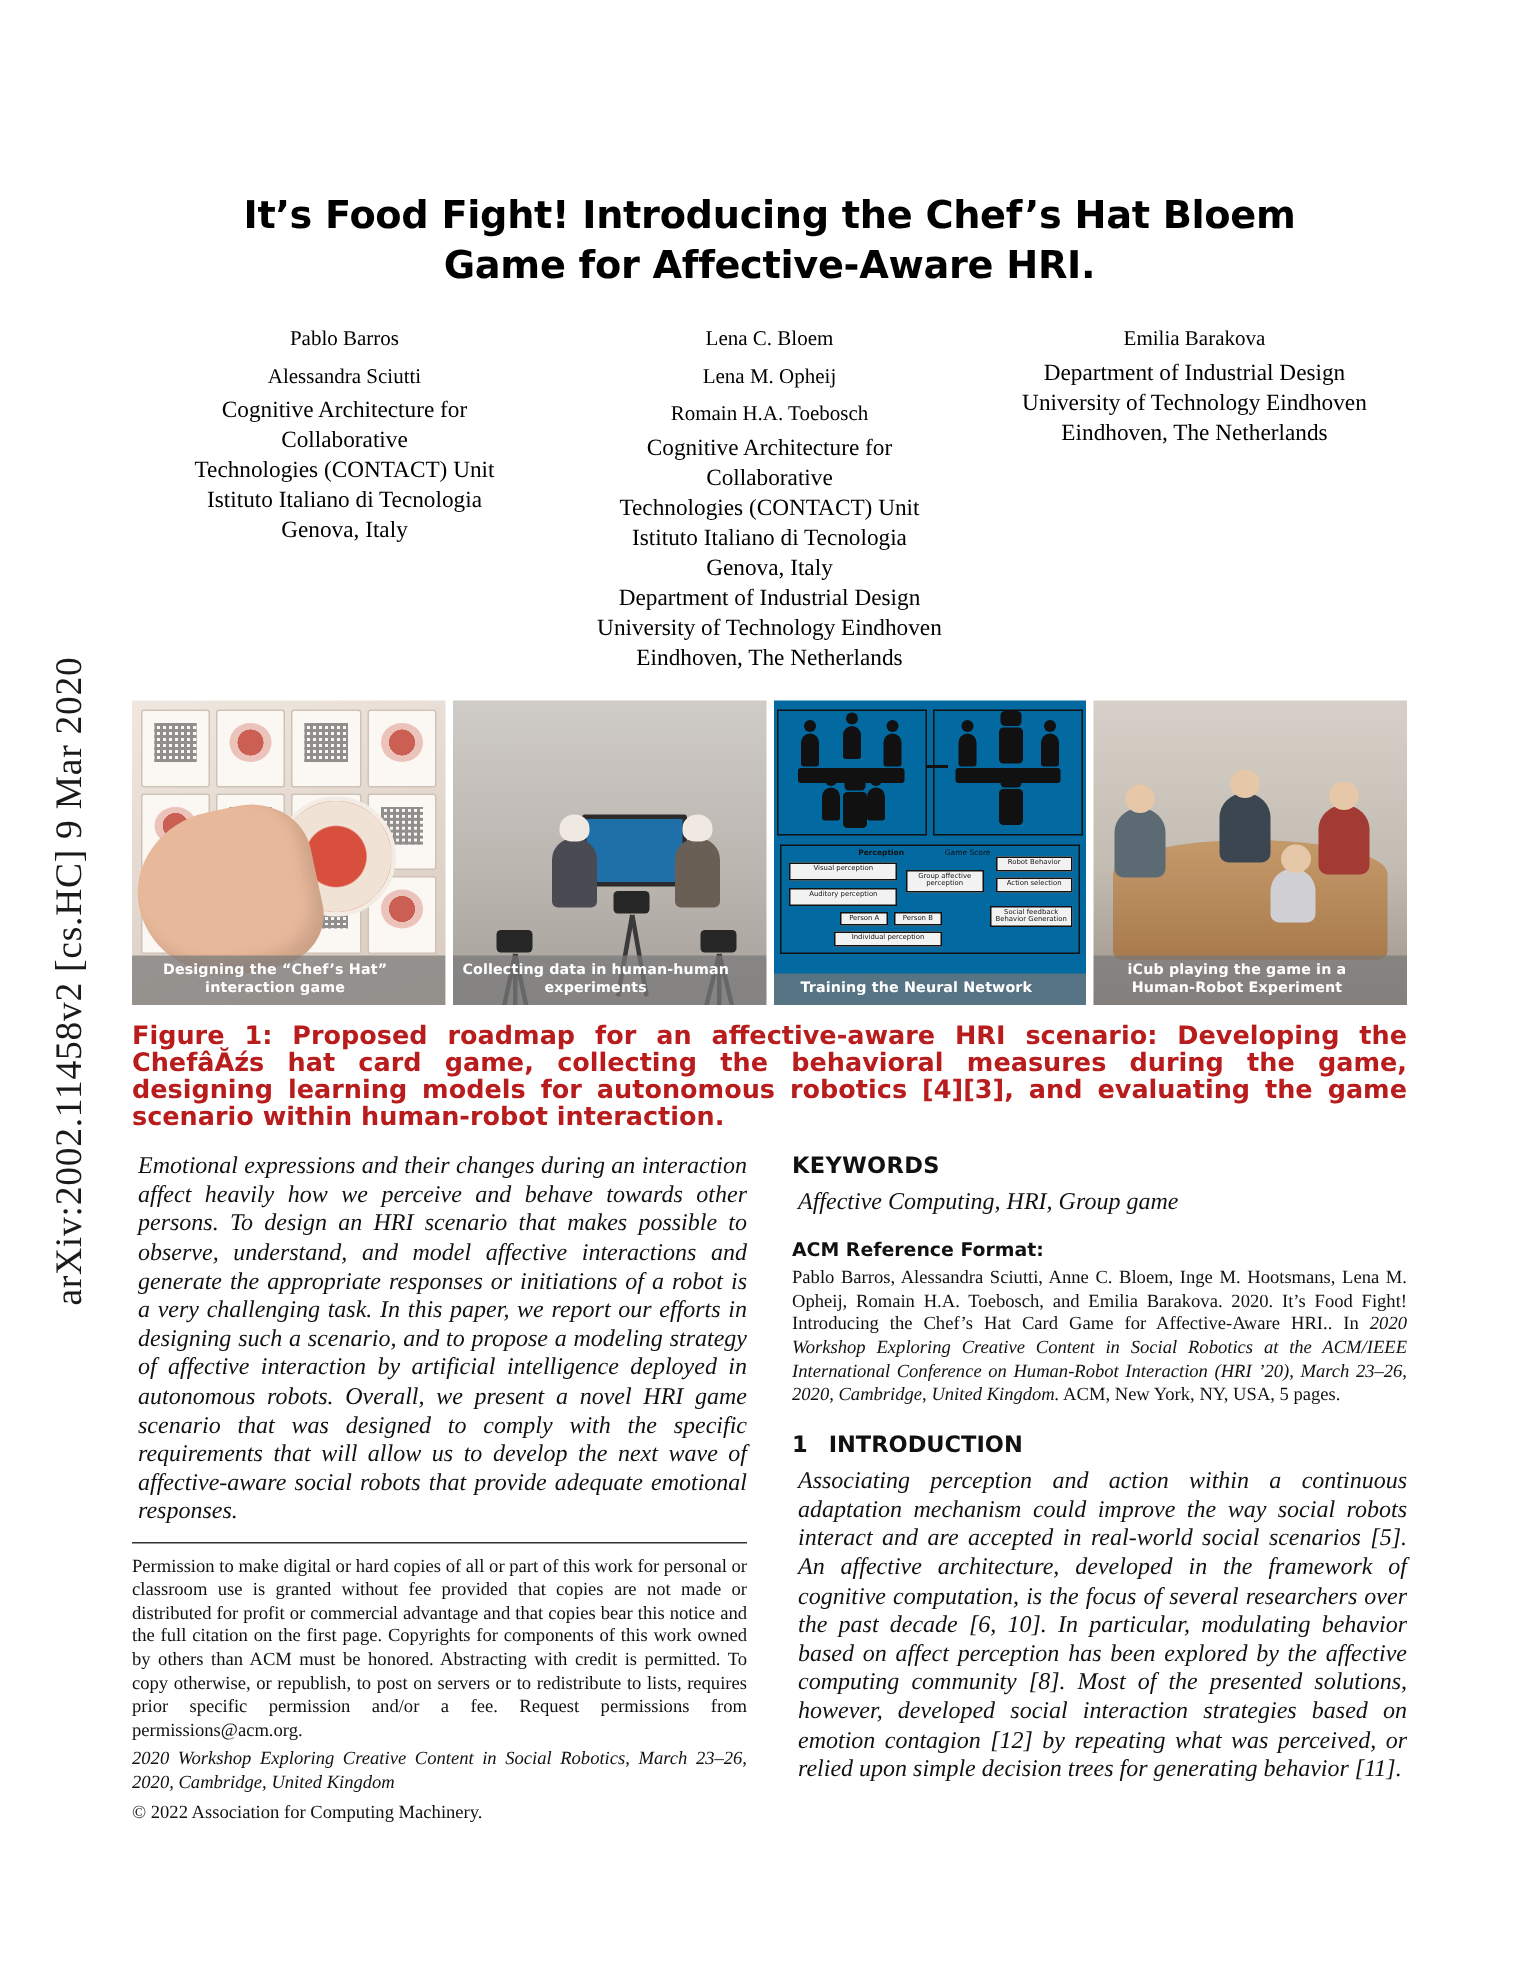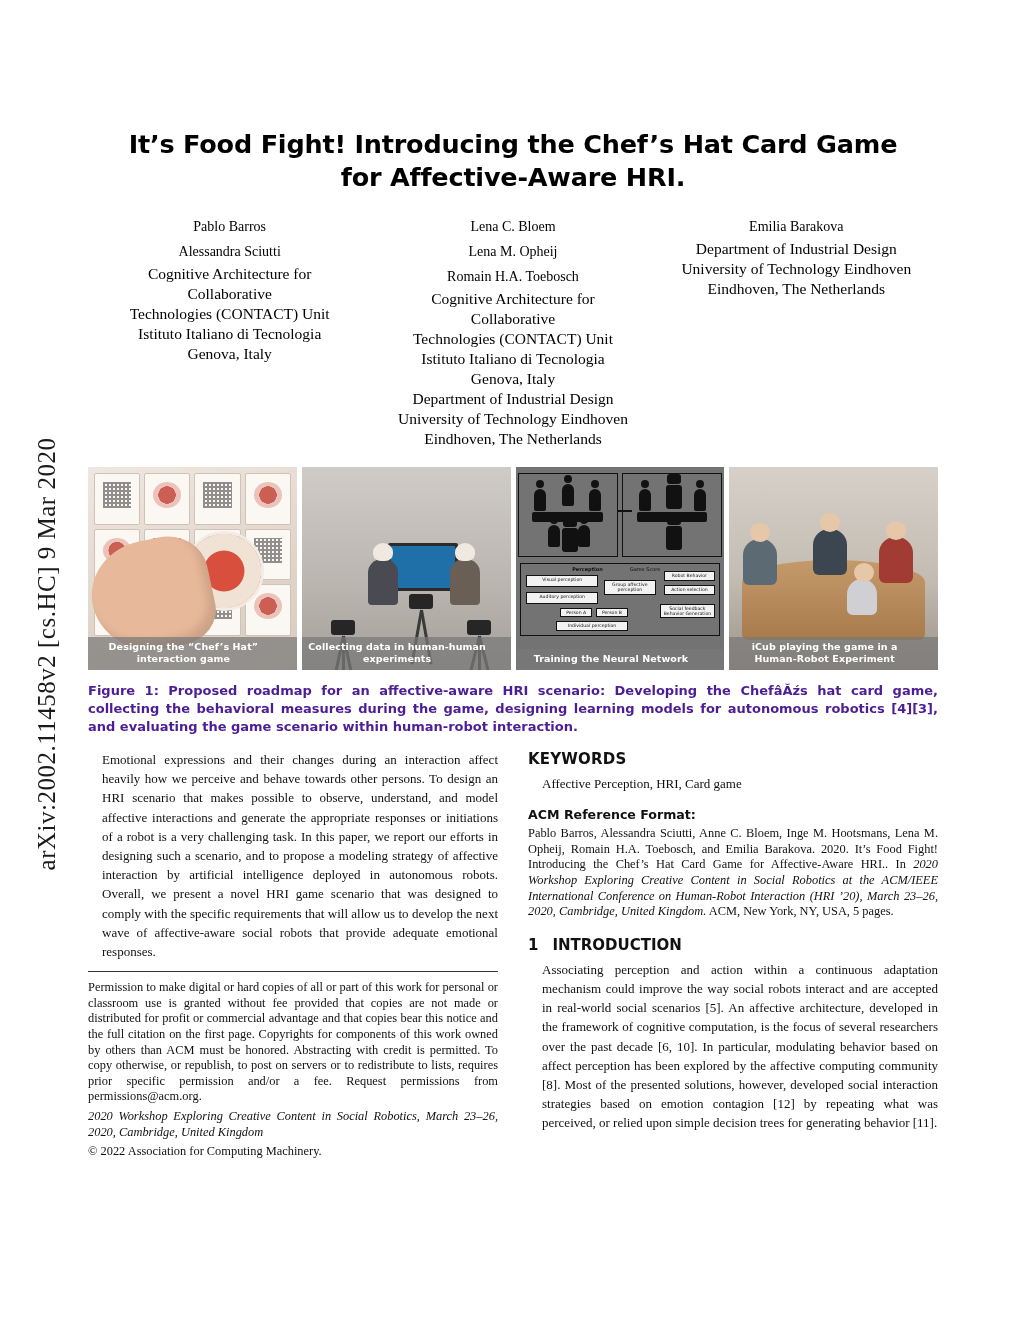--- a/index.html
+++ b/index.html
@@ -191,21 +191,21 @@
   .person-h::before {
     content: "";
     position: absolute;
     top: -16px; left: 5px;
     width: 20px; height: 18px;
     background: #efe9e2;
     border-radius: 50% 50% 40% 40%;
   }
 
   
-  .cell3 { background: #737373; }
+  .cell3 { background: #0369a1; }
   .diag-top {
     position: absolute;
     left: 0; right: 0; top: 4px;
     height: 88px;
     display: flex;
   }
   .diag-half {
     flex: 1;
     position: relative;
     border: 1px solid #111;
@@ -299,24 +299,24 @@
     width: 20px; height: 19px;
     background: #e6c7a8;
     border-radius: 50%;
   }
 
   
   .caption {
     margin-top: 12px;
     font-family: "DejaVu Sans", sans-serif;
     font-weight: bold;
-    font-size: 13px;
+    font-size: 17px;
     line-height: 18px;
     text-align: justify;
-    color: #4c1d95;
+    color: #b91c1c;
   }
 
   
   .columns {
     display: flex;
     margin-top: 14px;
     gap: 30px;
   }
   .col {
     width: 410px;
@@ -330,24 +330,25 @@
   }
   .sec-head-num {
     font-family: "DejaVu Sans", sans-serif;
     font-weight: bold;
     font-size: 15px;
     margin: 16px 0 6px 0;
     display: flex;
     gap: 14px;
   }
   p.body {
-    margin: 0 0 8px 14px;
-    font-size: 13px;
+    margin: 0 0 8px 4px;
+    font-size: 16px;
     line-height: 19.2px;
     text-align: justify;
+    font-style: italic;
   }
   .small {
     font-size: 12.4px;
     line-height: 15.6px;
     text-align: justify;
     margin: 0 0 4px 0;
   }
   .ref-head {
     font-family: "DejaVu Sans", sans-serif;
     font-weight: bold;
@@ -363,21 +364,21 @@
   }
   .permission { margin-top: 2px; }
 </style>
 </head>
 <body>
 
 <div class="arxiv-stamp">arXiv:2002.11458v2  [cs.HC]  9 Mar 2020</div>
 
 <div class="page">
 
-  <h1 class="title">It’s Food Fight! Introducing the Chef’s Hat Card Game for Affective-Aware HRI.</h1>
+  <h1 class="title">It’s Food Fight! Introducing the Chef’s Hat Bloem Game for Affective-Aware HRI.</h1>
 
   <div class="authors">
     <div class="author-col">
       <div class="author-name">Pablo Barros</div>
       <div class="author-name">Alessandra Sciutti</div>
       <div class="author-aff">Cognitive Architecture for</div>
       <div class="author-aff">Collaborative</div>
       <div class="author-aff">Technologies (CONTACT) Unit</div>
       <div class="author-aff">Istituto Italiano di Tecnologia</div>
       <div class="author-aff">Genova, Italy</div>
@@ -512,21 +513,21 @@
       <p class="body">Emotional expressions and their changes during an interaction affect heavily how we perceive and behave towards other persons. To design an HRI scenario that makes possible to observe, understand, and model affective interactions and generate the appropriate responses or initiations of a robot is a very challenging task. In this paper, we report our efforts in designing such a scenario, and to propose a modeling strategy of affective interaction by artificial intelligence deployed in autonomous robots. Overall, we present a novel HRI game scenario that was designed to comply with the specific requirements that will allow us to develop the next wave of affective-aware social robots that provide adequate emotional responses.</p>
 
       <hr class="rule">
       <p class="small permission">Permission to make digital or hard copies of all or part of this work for personal or classroom use is granted without fee provided that copies are not made or distributed for profit or commercial advantage and that copies bear this notice and the full citation on the first page. Copyrights for components of this work owned by others than ACM must be honored. Abstracting with credit is permitted. To copy otherwise, or republish, to post on servers or to redistribute to lists, requires prior specific permission and/or a fee. Request permissions from permissions@acm.org.</p>
       <p class="small italic">2020 Workshop Exploring Creative Content in Social Robotics, March 23–26, 2020, Cambridge, United Kingdom</p>
       <p class="small">© 2022 Association for Computing Machinery.</p>
     </div>
 
     <div class="col">
       <div class="sec-head">KEYWORDS</div>
-      <p class="body">Affective Perception, HRI, Card game</p>
+      <p class="body">Affective Computing, HRI, Group game</p>
 
       <div class="ref-head">ACM Reference Format:</div>
       <p class="small">
         <span>Pablo Barros, Alessandra Sciutti, Anne C. Bloem, Inge M. Hootsmans, Lena M. Opheij, Romain H.A. Toebosch, and Emilia Barakova. 2020. It’s Food Fight! Introducing the Chef’s Hat Card Game for Affective-Aware HRI.. In </span><span class="italic">2020 Workshop Exploring Creative Content in Social Robotics at the ACM/IEEE International Conference on Human-Robot Interaction (HRI ’20), March 23–26, 2020, Cambridge, United Kingdom.</span><span> ACM, New York, NY, USA, 5 pages.</span>
       </p>
 
       <div class="sec-head-num">
         <span>1</span>
         <span>INTRODUCTION</span>
       </div>

